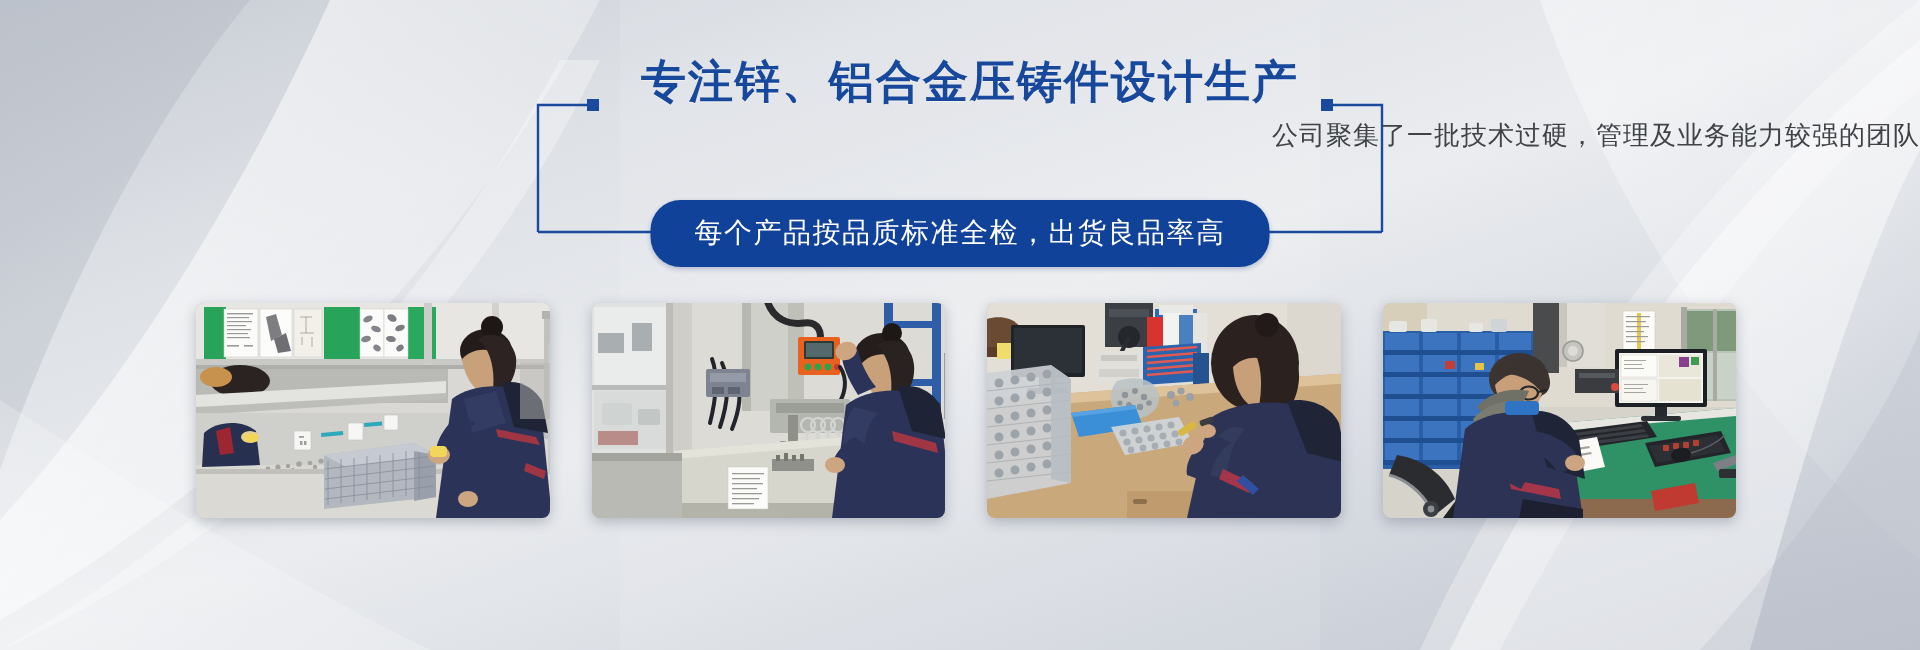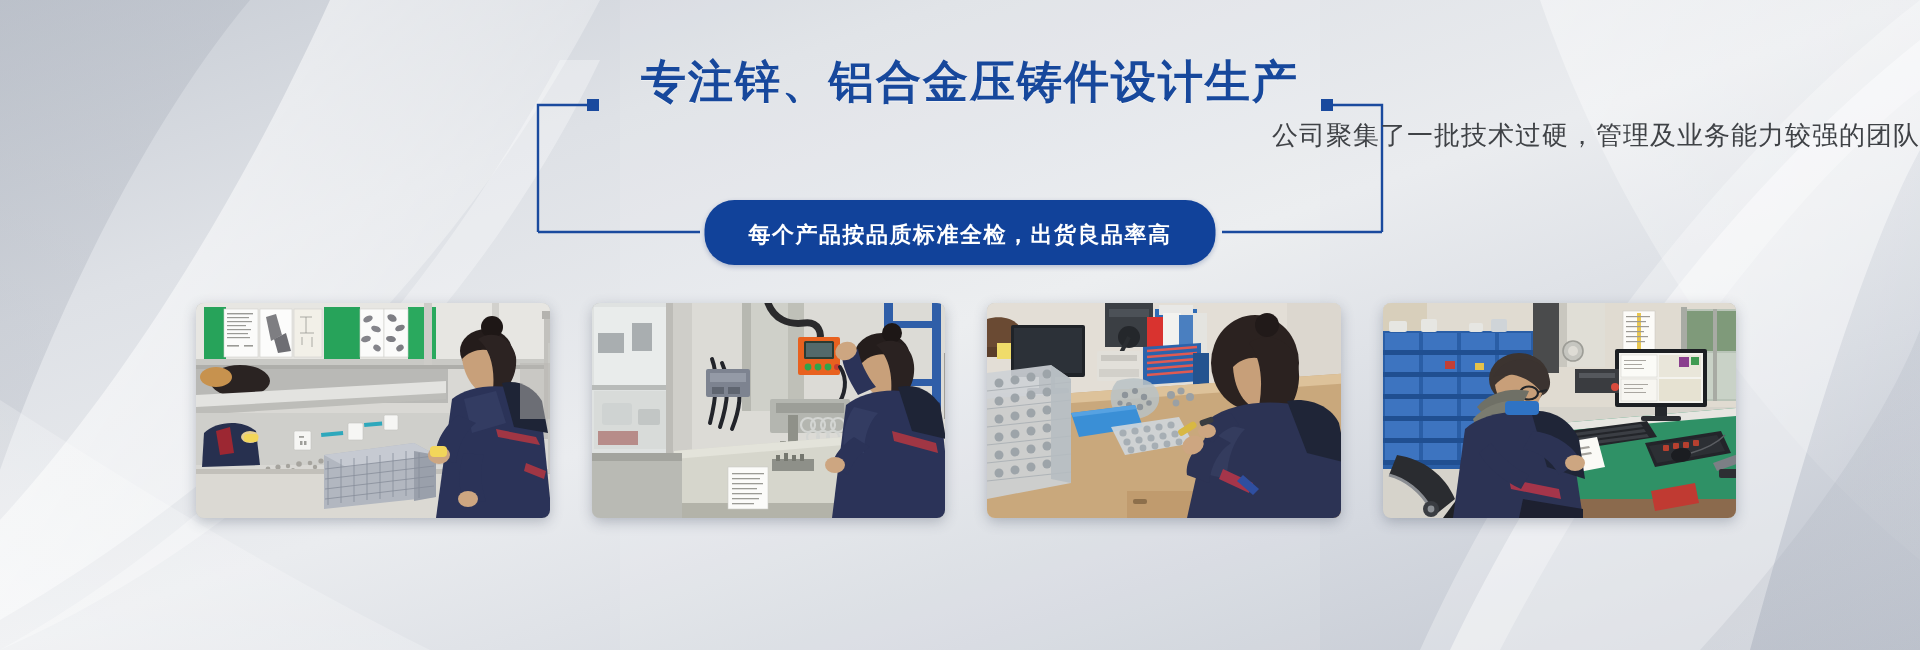--- a/index.html
+++ b/index.html
@@ -39,22 +39,22 @@
     position:absolute; left:0; top:118px; width:1920px;
     text-align:right;
     font-size:26px; color:#3f4246; letter-spacing:1px;
     font-family:"DejaVu Sans","Liberation Sans",sans-serif;
   }
   .pill {
     position:absolute; left:50%; top:200px;
     transform:translateX(-50%);
     background:#11429a;
     color:#ffffff;
-    font-size:22px; font-weight:bold; letter-spacing:1.5px;
-    padding:20px 44px 15px;
+    font-size:28px; font-weight:normal; letter-spacing:1.5px;
+    padding:14px 44px 15px;
     border-radius:30px;
     white-space:nowrap;
     font-family:"DejaVu Sans","Liberation Sans",sans-serif;
     box-shadow:0 2px 5px rgba(10,40,110,.25);
   }
 
   
   .photos {
     position:absolute; left:196px; top:303px;
     width:1540px; height:215px;

